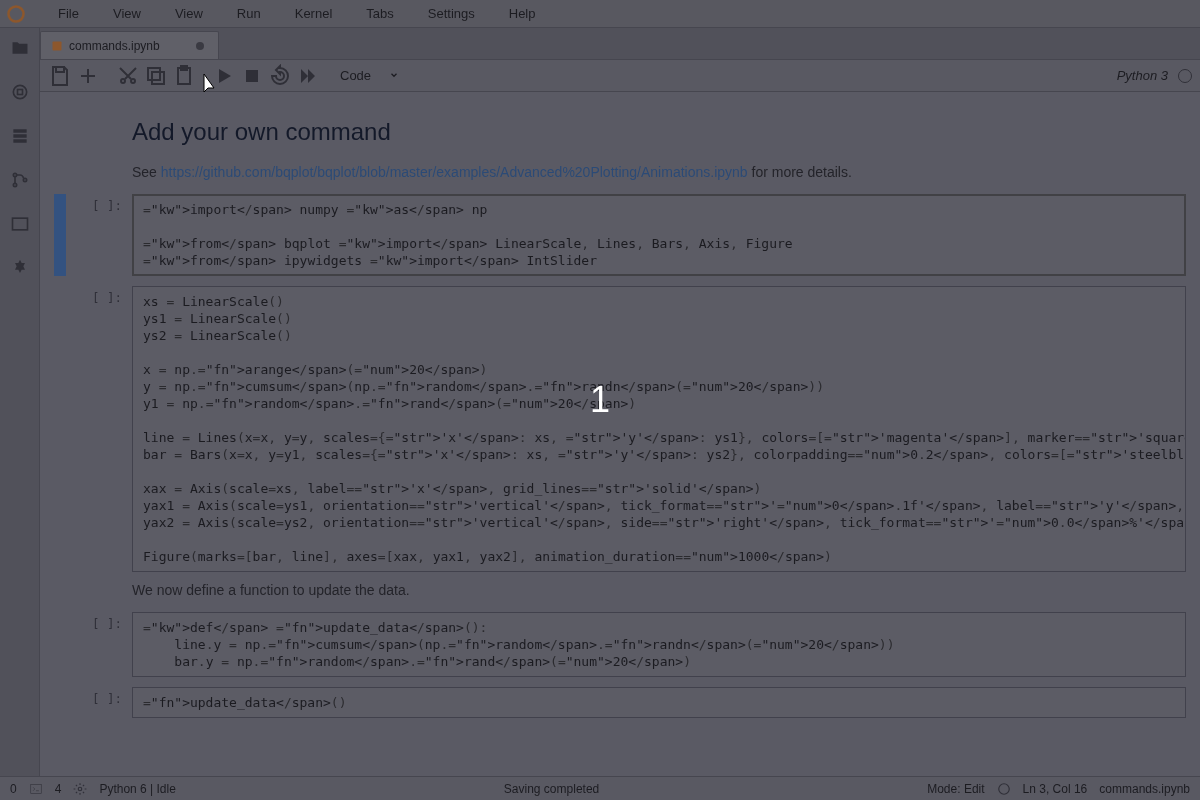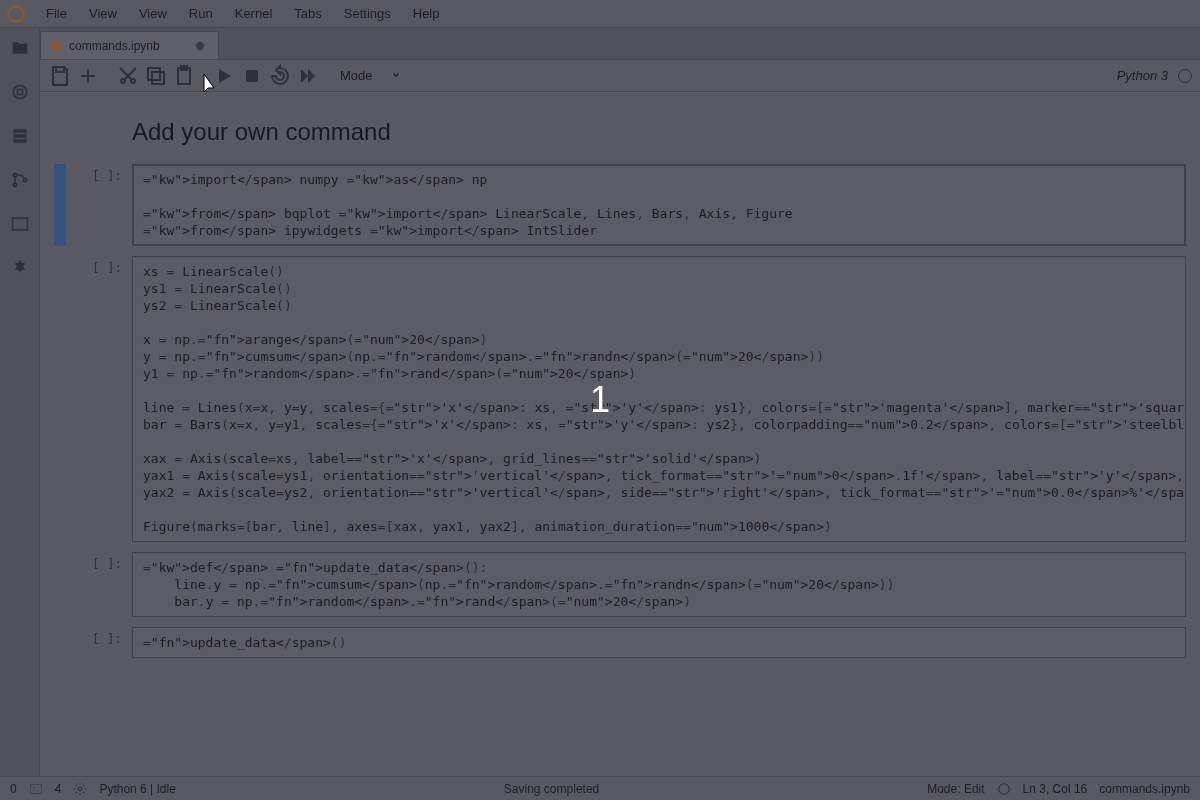--- a/index.html
+++ b/index.html
@@ -48,21 +48,21 @@
     z-index:600;
     pointer-events:none;
   }
   
   .menubar{
     display:flex;align-items:center;
     height:28px;
     background:var(--menubar);
     border-bottom:1px solid var(--border);
     padding:0 6px;
-    gap:2px;
+    gap:14px;
   }
   .jp-logo{
     width:20px;height:20px;margin-right:8px;
     display:flex;align-items:center;justify-content:center;
   }
   .jp-logo svg{display:block}
   .menubar .menu-item{
     padding:4px 10px;
     cursor:pointer;
   }
@@ -318,35 +318,38 @@
       <svg viewBox="0 0 24 24" fill="none" stroke="currentColor" stroke-width="2">
         <path d="M4 12a8 8 0 108-8V2L8 6l4 4V8a4 4 0 11-4 4H4z"></path>
       </svg>
     </span>
   <span class="tb-btn">
       <svg viewBox="0 0 24 24" fill="currentColor">
         <path d="M5 5v14l7-7zM12 5v14l7-7z"></path>
       </svg>
     </span>
   <span class="cell-type-select">
-    <span>Mode</span>
+    <span>Code</span>
     <span><svg width="10" height="10" viewBox="0 0 24 24" stroke="currentColor" stroke-width="3" fill="none">
           <path d="M6 9l6 6 6-6"></path>
         </svg></span>
   </span>
   <span class="spacer"></span>
   <span class="kernel-name">Python 3</span>
   <span class="kernel-circle"></span>
 </div>
 
 <div class="main">
   <div class="scrollcontent">
 
     <div class="md-cell">
       <h2>Add your own command</h2>
+      <p>
+        <span>See </span><a href="#">https://github.com/bqplot/bqplot/blob/master/examples/Advanced%20Plotting/Animations.ipynb</a><span> for more details.</span>
+      </p>
     </div>
 
     <div class="code-cell active">
       <div class="gutter"></div>
       <div class="prompt">[ ]:</div>
       <div class="code" id="code1"><span class<span="" class="op">=</span>"kw"&gt;import&lt;<span class="op">/</span>span&gt; numpy <span class<span="" class="op">=</span>"kw"&gt;as&lt;<span class="op">/</span>span&gt; np
 
 <span class<span="" class="op">=</span>"kw"&gt;from&lt;<span class="op">/</span>span&gt; bqplot <span class<span="" class="op">=</span>"kw"&gt;import&lt;<span class="op">/</span>span&gt; LinearScale<span class="op">,</span> Lines<span class="op">,</span> Bars<span class="op">,</span> Axis<span class="op">,</span> Figure
 <span class<span="" class="op">=</span>"kw"&gt;from&lt;<span class="op">/</span>span&gt; ipywidgets <span class<span="" class="op">=</span>"kw"&gt;import&lt;<span class="op">/</span>span&gt; IntSlider</div>
     </div>
@@ -365,20 +368,23 @@
 line <span class="op">=</span> Lines<span class="op">(</span>x<span class="op">=</span>x<span class="op">,</span> y<span class="op">=</span>y<span class="op">,</span> scales<span class="op">=</span><span class="op">{</span><span class<span="" class="op">=</span>"str"&gt;'x'&lt;<span class="op">/</span>span&gt;<span class="op">:</span> xs<span class="op">,</span> <span class<span="" class="op">=</span>"str"&gt;'y'&lt;<span class="op">/</span>span&gt;<span class="op">:</span> ys1<span class="op">}</span><span class="op">,</span> colors<span class="op">=</span><span class="op">[</span><span class<span="" class="op">=</span>"str"&gt;'magenta'&lt;<span class="op">/</span>span&gt;<span class="op">]</span><span class="op">,</span> marker<span class="op">=</span><span class<span="" class="op">=</span>"str"&gt;'square'&lt;span&gt;
 bar <span class="op">=</span> Bars<span class="op">(</span>x<span class="op">=</span>x<span class="op">,</span> y<span class="op">=</span>y1<span class="op">,</span> scales<span class="op">=</span><span class="op">{</span><span class<span="" class="op">=</span>"str"&gt;'x'&lt;<span class="op">/</span>span&gt;<span class="op">:</span> xs<span class="op">,</span> <span class<span="" class="op">=</span>"str"&gt;'y'&lt;<span class="op">/</span>span&gt;<span class="op">:</span> ys2<span class="op">}</span><span class="op">,</span> colorpadding<span class="op">=</span><span class<span="" class="op">=</span>"num"&gt;0<span class="op">.</span>2&lt;<span class="op">/</span>span&gt;<span class="op">,</span> colors<span class="op">=</span><span class="op">[</span><span class<span="" class="op">=</span>"str"&gt;'steelblue'&lt;span&gt;
 
 xax <span class="op">=</span> Axis<span class="op">(</span>scale<span class="op">=</span>xs<span class="op">,</span> label<span class="op">=</span><span class<span="" class="op">=</span>"str"&gt;'x'&lt;<span class="op">/</span>span&gt;<span class="op">,</span> grid_lines<span class="op">=</span><span class<span="" class="op">=</span>"str"&gt;'solid'&lt;<span class="op">/</span>span&gt;<span class="op">)</span>
 yax1 <span class="op">=</span> Axis<span class="op">(</span>scale<span class="op">=</span>ys1<span class="op">,</span> orientation<span class="op">=</span><span class<span="" class="op">=</span>"str"&gt;'vertical'&lt;<span class="op">/</span>span&gt;<span class="op">,</span> tick_format<span class="op">=</span><span class<span="" class="op">=</span>"str"&gt;'<span class<span="" class="op">=</span>"num"&gt;0&lt;<span class="op">/</span>span&gt;<span class="op">.</span>1f'&lt;<span class="op">/</span>span&gt;<span class="op">,</span> label<span class="op">=</span><span class<span="" class="op">=</span>"str"&gt;'y'&lt;<span class="op">/</span>span&gt;<span class="op">,</span> grid_lines"str"&gt;'solid'&lt;span&gt;
 yax2 <span class="op">=</span> Axis<span class="op">(</span>scale<span class="op">=</span>ys2<span class="op">,</span> orientation<span class="op">=</span><span class<span="" class="op">=</span>"str"&gt;'vertical'&lt;<span class="op">/</span>span&gt;<span class="op">,</span> side<span class="op">=</span><span class<span="" class="op">=</span>"str"&gt;'right'&lt;<span class="op">/</span>span&gt;<span class="op">,</span> tick_format<span class="op">=</span><span class<span="" class="op">=</span>"str"&gt;'<span class<span="" class="op">=</span>"num"&gt;0<span class="op">.</span>0&lt;<span class="op">/</span>span&gt;%'&lt;<span class="op">/</span>span&gt; label"str"&gt;'y1'&lt;span&gt; grid_lines"str"&gt;'none'&lt;span&gt;
 
 Figure<span class="op">(</span>marks<span class="op">=</span><span class="op">[</span>bar<span class="op">,</span> line<span class="op">]</span><span class="op">,</span> axes<span class="op">=</span><span class="op">[</span>xax<span class="op">,</span> yax1<span class="op">,</span> yax2<span class="op">]</span><span class="op">,</span> animation_duration<span class="op">=</span><span class<span="" class="op">=</span>"num"&gt;1000&lt;<span class="op">/</span>span&gt;<span class="op">)</span></div>
     </div>
 
+    <div class="md-cell">
+      <p>We now define a function to update the data.</p>
+    </div>
 
     <div class="code-cell">
       <div class="gutter"></div>
       <div class="prompt">[ ]:</div>
       <div class="code" id="code3"><span class<span="" class="op">=</span>"kw"&gt;def&lt;<span class="op">/</span>span&gt; <span class<span="" class="op">=</span>"fn"&gt;update_data&lt;<span class="op">/</span>span&gt;<span class="op">(</span><span class="op">)</span><span class="op">:</span>
     line<span class="op">.</span>y <span class="op">=</span> np<span class="op">.</span><span class<span="" class="op">=</span>"fn"&gt;cumsum&lt;<span class="op">/</span>span&gt;<span class="op">(</span>np<span class="op">.</span><span class<span="" class="op">=</span>"fn"&gt;random&lt;<span class="op">/</span>span&gt;<span class="op">.</span><span class<span="" class="op">=</span>"fn"&gt;randn&lt;<span class="op">/</span>span&gt;<span class="op">(</span><span class<span="" class="op">=</span>"num"&gt;20&lt;<span class="op">/</span>span&gt;<span class="op">)</span><span class="op">)</span>
     bar<span class="op">.</span>y <span class="op">=</span> np<span class="op">.</span><span class<span="" class="op">=</span>"fn"&gt;random&lt;<span class="op">/</span>span&gt;<span class="op">.</span><span class<span="" class="op">=</span>"fn"&gt;rand&lt;<span class="op">/</span>span&gt;<span class="op">(</span><span class<span="" class="op">=</span>"num"&gt;20&lt;<span class="op">/</span>span&gt;<span class="op">)</span></div>
     </div>
 
     <div class="code-cell">

